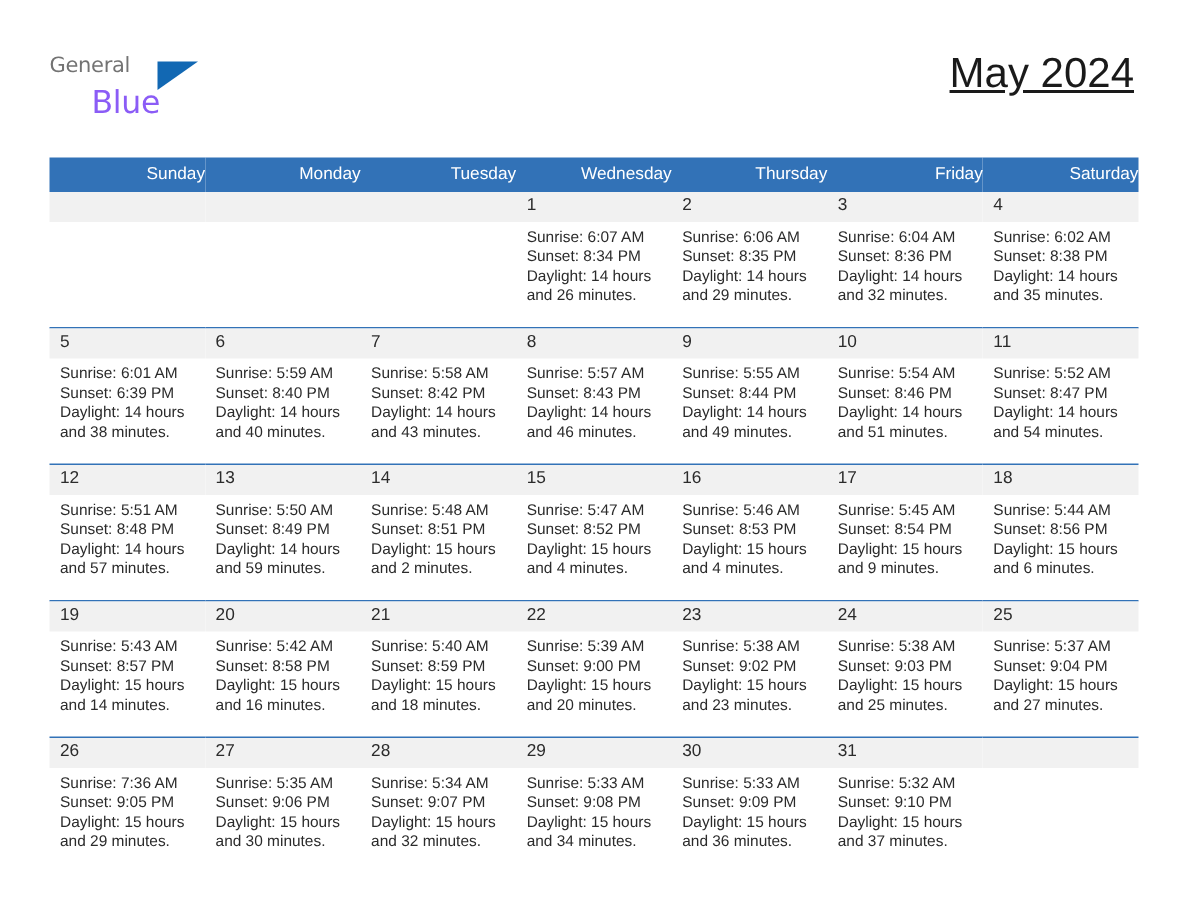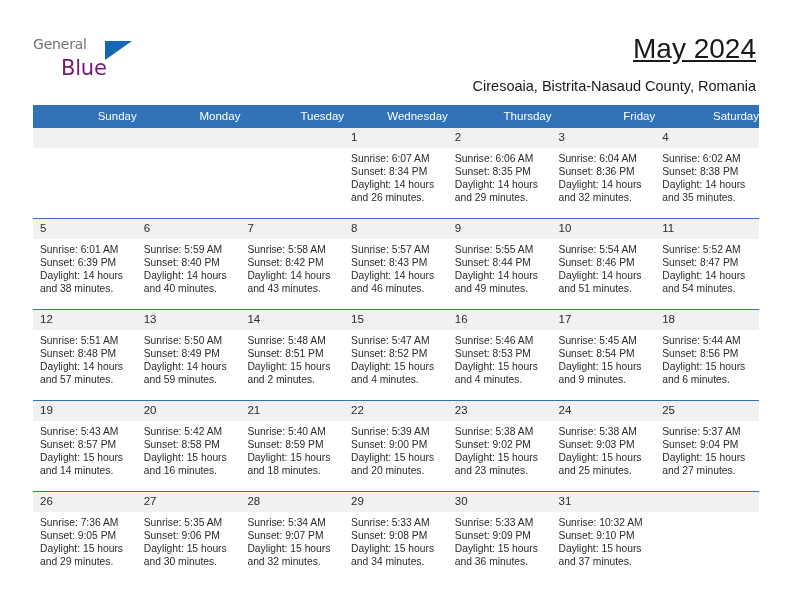--- a/index.html
+++ b/index.html
@@ -49,21 +49,21 @@
     top: 5px;
     width: 0; height: 0;
     border-left: 27px solid #1268b3;
     border-bottom: 19px solid transparent;
   }
   .logo-blue {
     position: absolute;
     left: 28px;
     top: 20px;
     font-size: 21px;
-    color: #701a75;
+    color: #8b5cf6;
     letter-spacing: -0.2px;
     font-family: "DejaVu Sans", sans-serif;
   }
 
   .title {
     position: absolute;
     right: 36px;
     top: 33px;
     font-size: 28px;
     color: #1a1a1a;
@@ -150,21 +150,20 @@
 
   <div class="top">
 
     <div class="logo">
       <span class="logo-general">General</span>
       <span class="logo-tri"></span>
       <span class="logo-blue">Blue</span>
     </div>
 
     <div class="title">May 2024</div>
-    <div class="subtitle">Ciresoaia, Bistrita-Nasaud County, Romania</div>
   </div>
 
   <div class="calendar">
     <table class="cal">
       <colgroup>
         <col>
           <col>
           <col>
           <col>
           <col>
@@ -552,21 +551,21 @@
                   <div>Sunset: 9:09 PM</div>
                   <div>Daylight: 15 hours</div>
                   <div>and 36 minutes.</div>
                 </div>
               </div>
             </td>
             <td>
               <div class="cell">
                 <div class="daynum">31</div>
                 <div class="info">
-                  <div>Sunrise: 10:32 AM</div>
+                  <div>Sunrise: 5:32 AM</div>
                   <div>Sunset: 9:10 PM</div>
                   <div>Daylight: 15 hours</div>
                   <div>and 37 minutes.</div>
                 </div>
               </div>
             </td>
             <td>
               <div class="cell empty">
                 <div class="daynum"></div>
                 <div class="info">

